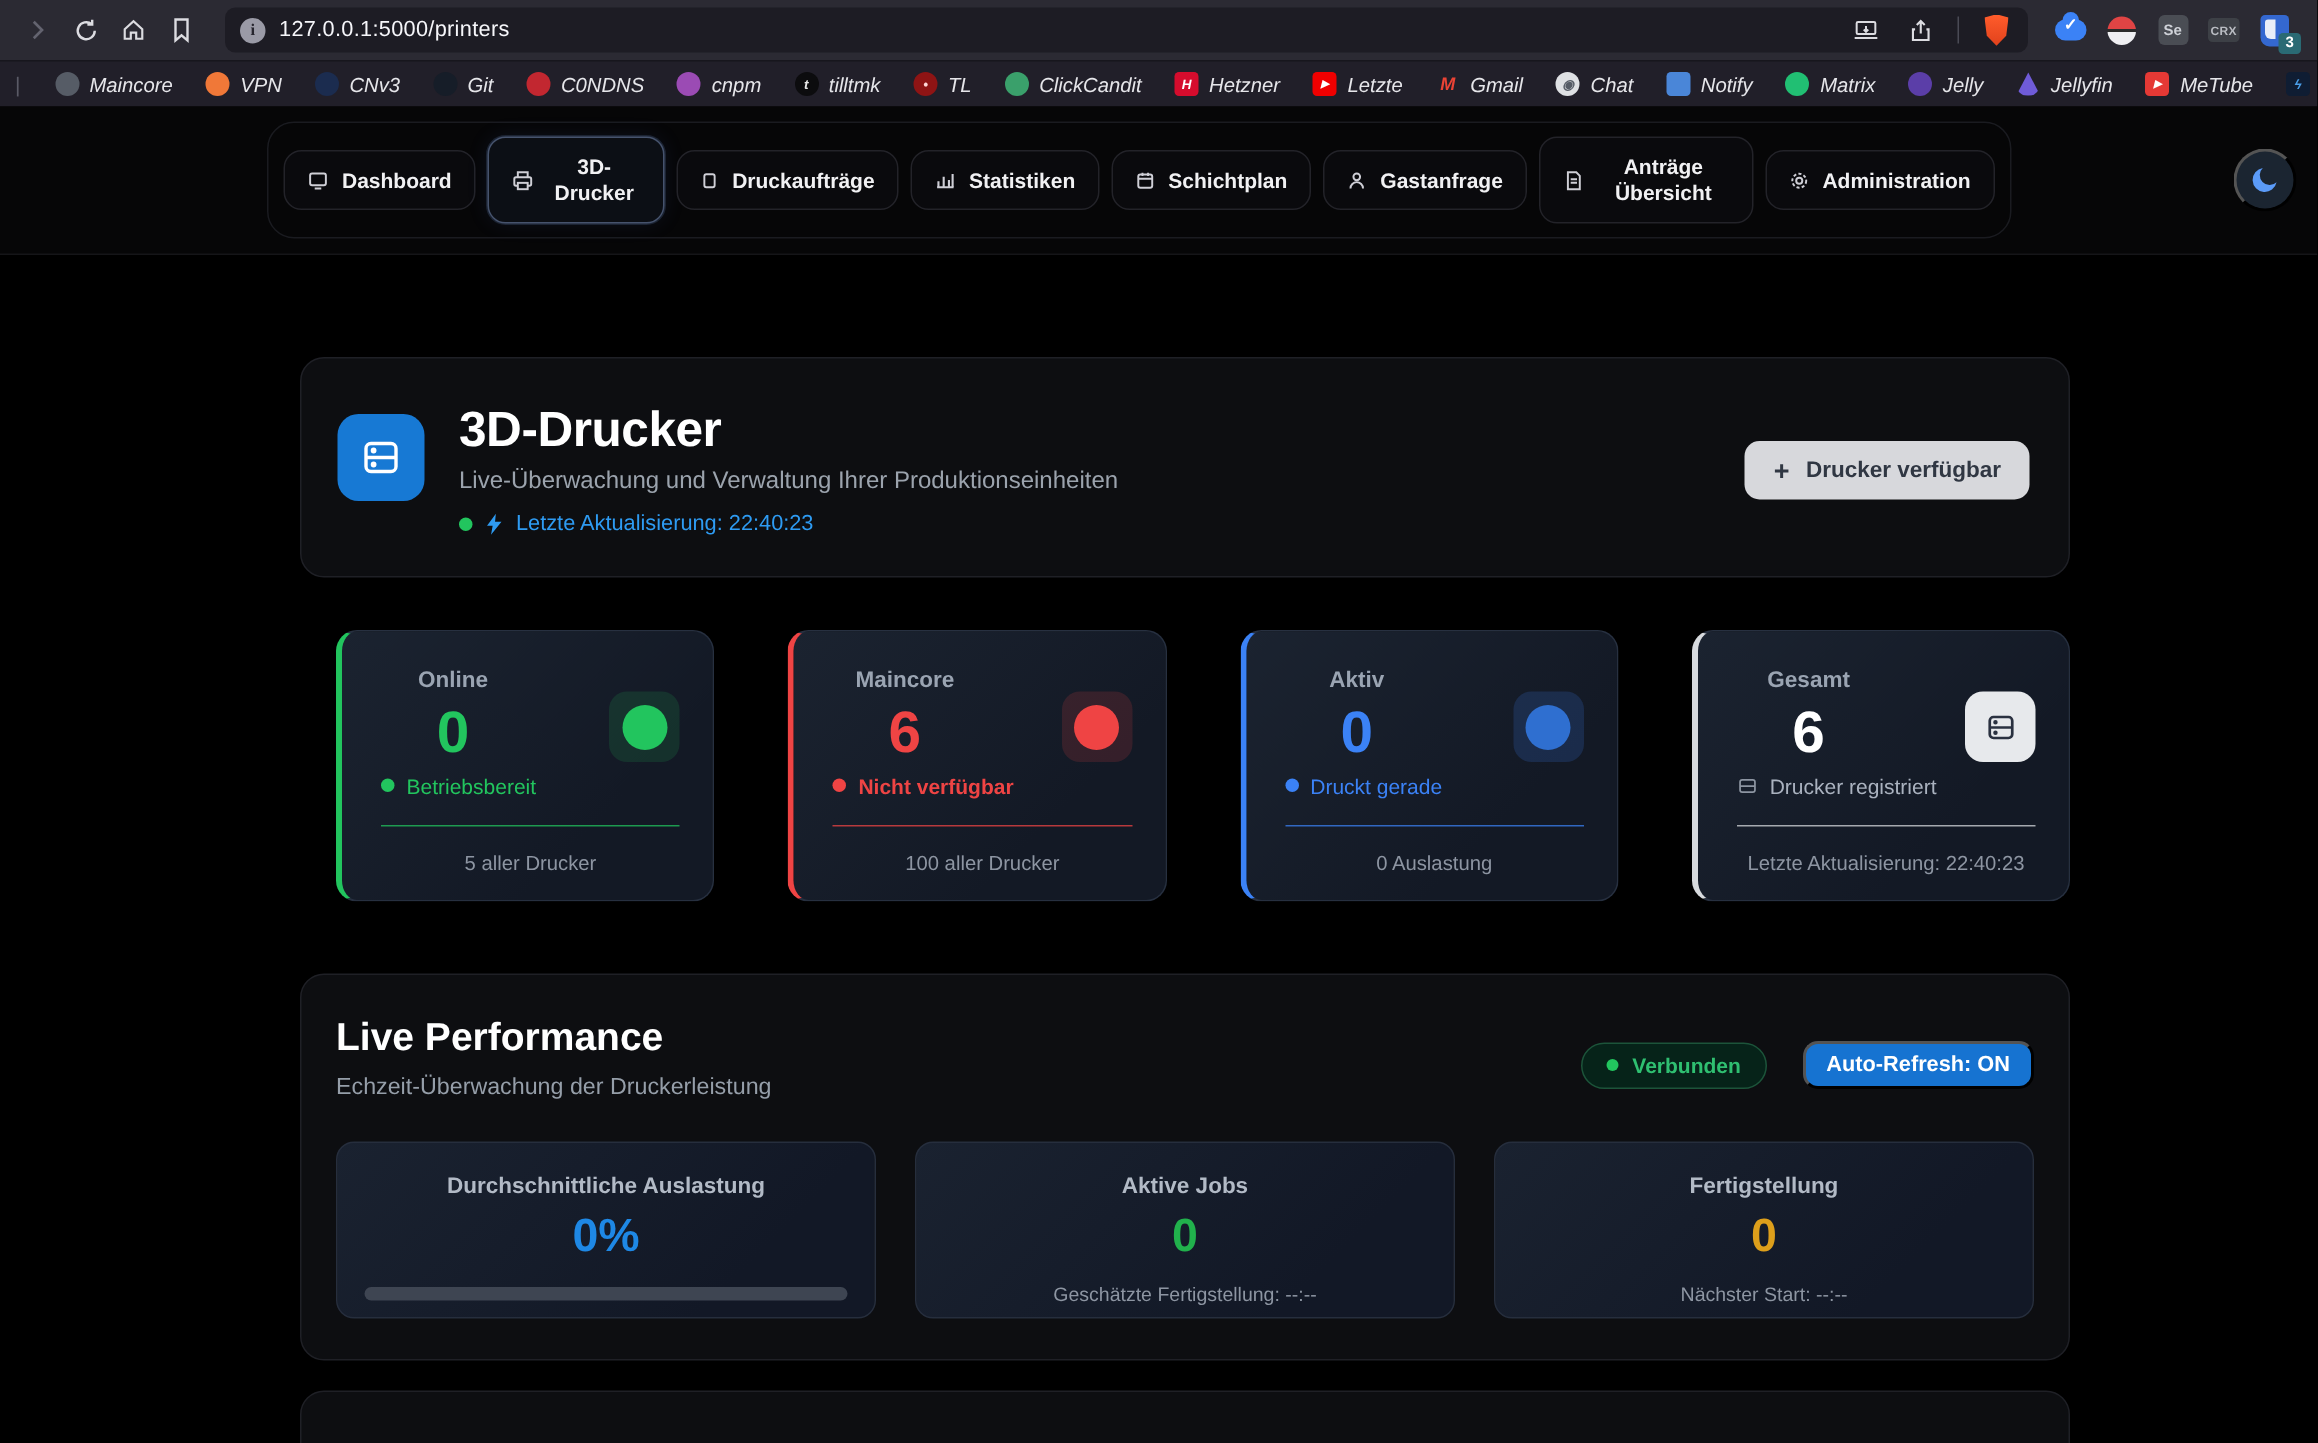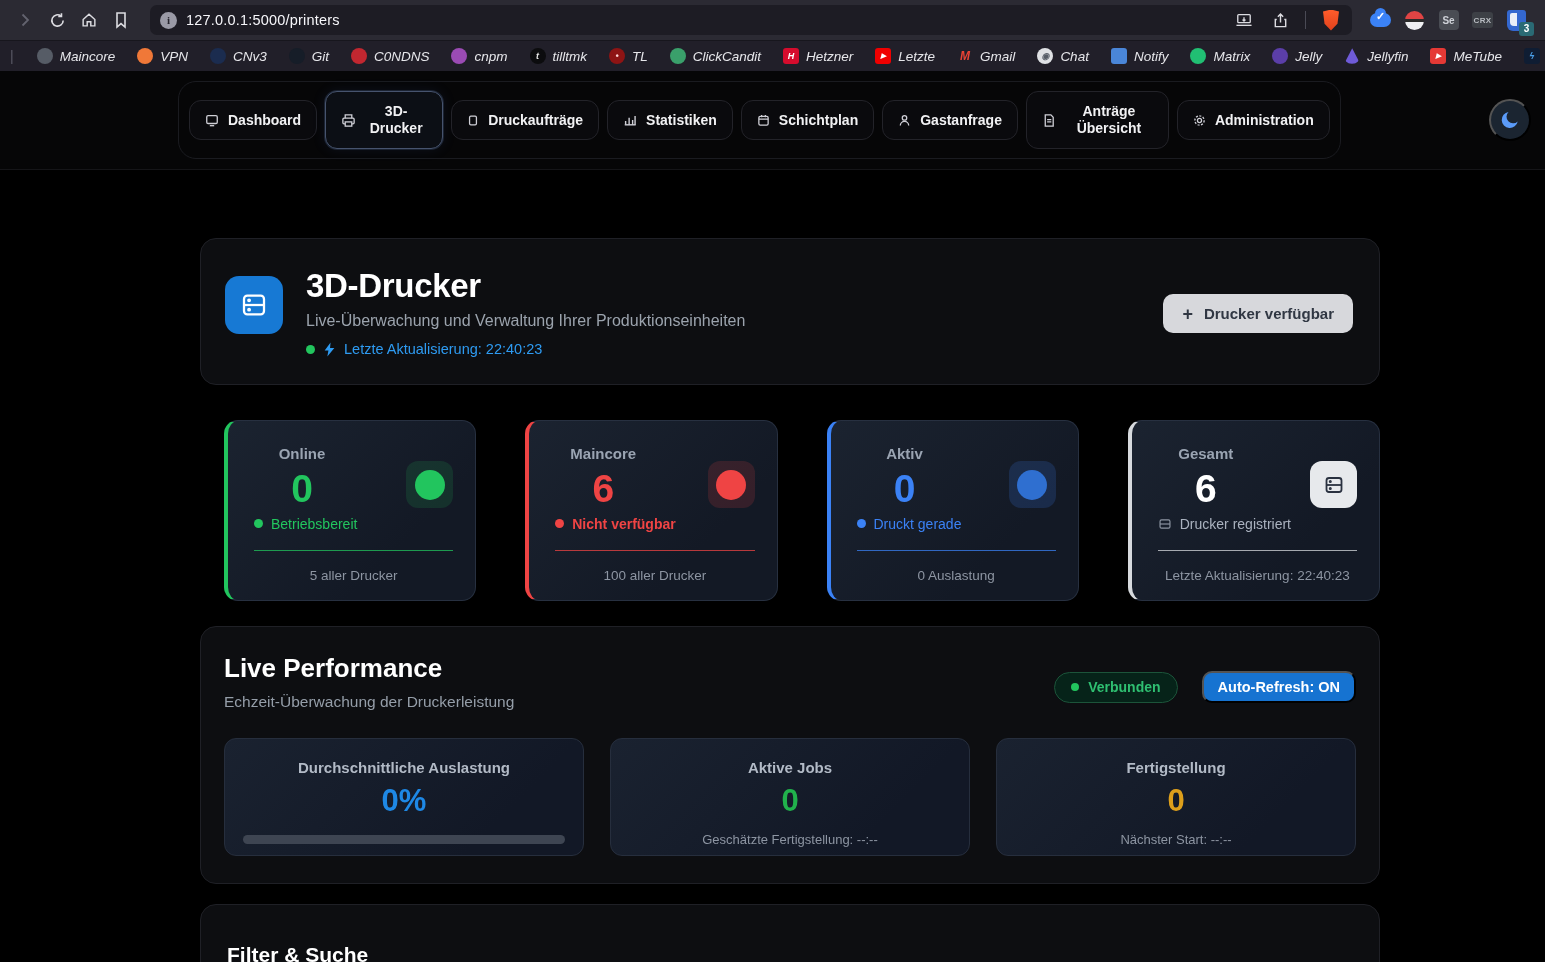--- a/index.html
+++ b/index.html
@@ -77,21 +77,21 @@
   .stat-top { display:flex; }
   .stat-col { width:96px; text-align:center; }
   .stat-label { font-size:15px; font-weight:bold; color:#9aa4b2; }
   .stat-value { font-size:39px; font-weight:bold; margin-top:6px; line-height:1.1; }
   .stat-iconbox { margin-left:auto; width:47px; height:47px; border-radius:12px; display:flex; align-items:center; justify-content:center; margin-top:16px; }
   .stat-iconbox .blob { width:30px; height:30px; border-radius:50%; }
   .stat-status { display:flex; align-items:center; gap:8px; font-size:14px; margin-top:5px; }
   .stat-div { height:1px; margin:18px 0 0; opacity:.75; }
   .stat-foot { text-align:center; font-size:13.5px; color:#8d95a2; margin-top:17px; }
 
-  .live { margin-top:25px; padding:26px 23px 24px; height:258px; }
+  .live { margin-top:48px; padding:26px 23px 24px; height:258px; }
   .live-head { display:flex; align-items:flex-start; }
   .live-title { font-size:26px; font-weight:bold; }
   .live-sub { font-size:15.5px; color:#959ea9; margin-top:9px; }
   .live-badges { margin-left:auto; display:flex; align-items:center; gap:24px; margin-top:18px; }
   .badge-conn { display:flex; align-items:center; gap:9px; background:#062319; border:1px solid #1c543a; color:#2fbf71; border-radius:999px; height:31px; padding:0 16px; font-size:14px; font-weight:bold; }
   .badge-ar { background:#1673d1; color:#fff; border-radius:10px; height:32px; display:flex; align-items:center; padding:0 14px; font-size:14.5px; font-weight:bold; }
   .metrics { display:grid; grid-template-columns:repeat(3,1fr); gap:26px; margin-top:27px; }
   .metric { height:118px; border-radius:12px; background:linear-gradient(135deg,#1a2230,#121826 75%); border:1px solid #262e3d; text-align:center; padding:20px 18px 0; }
   .metric-label { font-size:15px; font-weight:bold; color:#b2bac6; }
   .metric-value { font-size:31px; font-weight:bold; margin-top:9px; line-height:1.05; }

